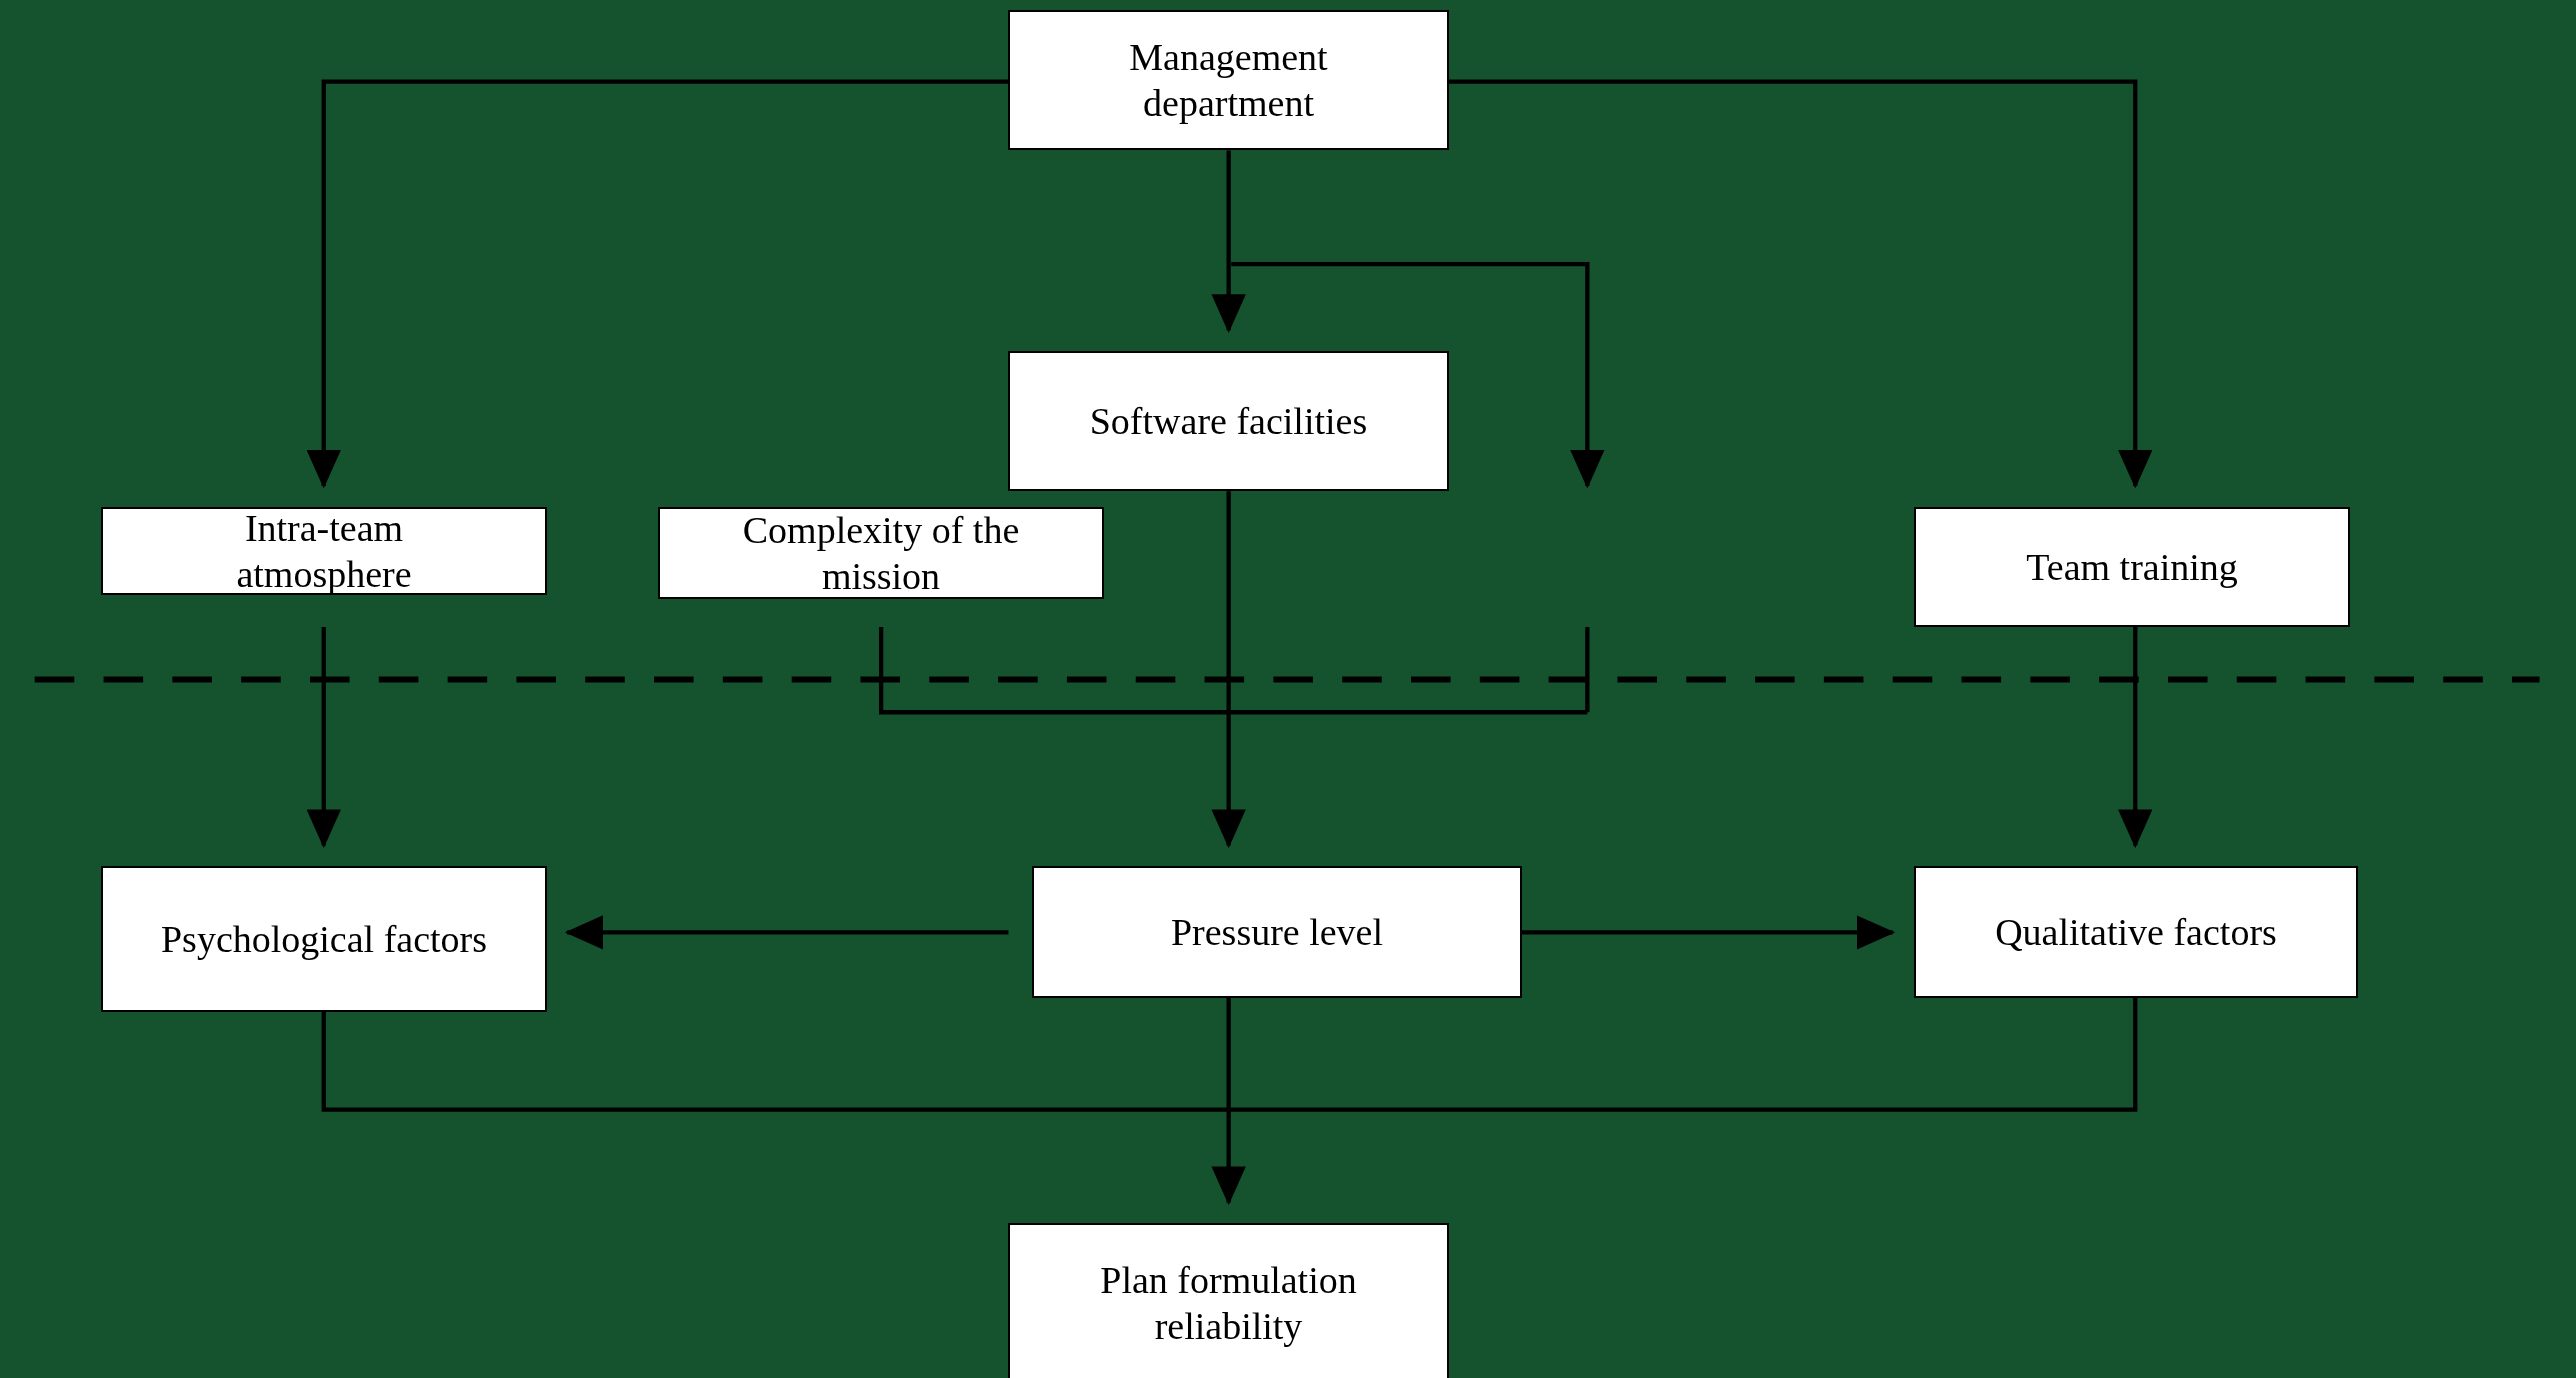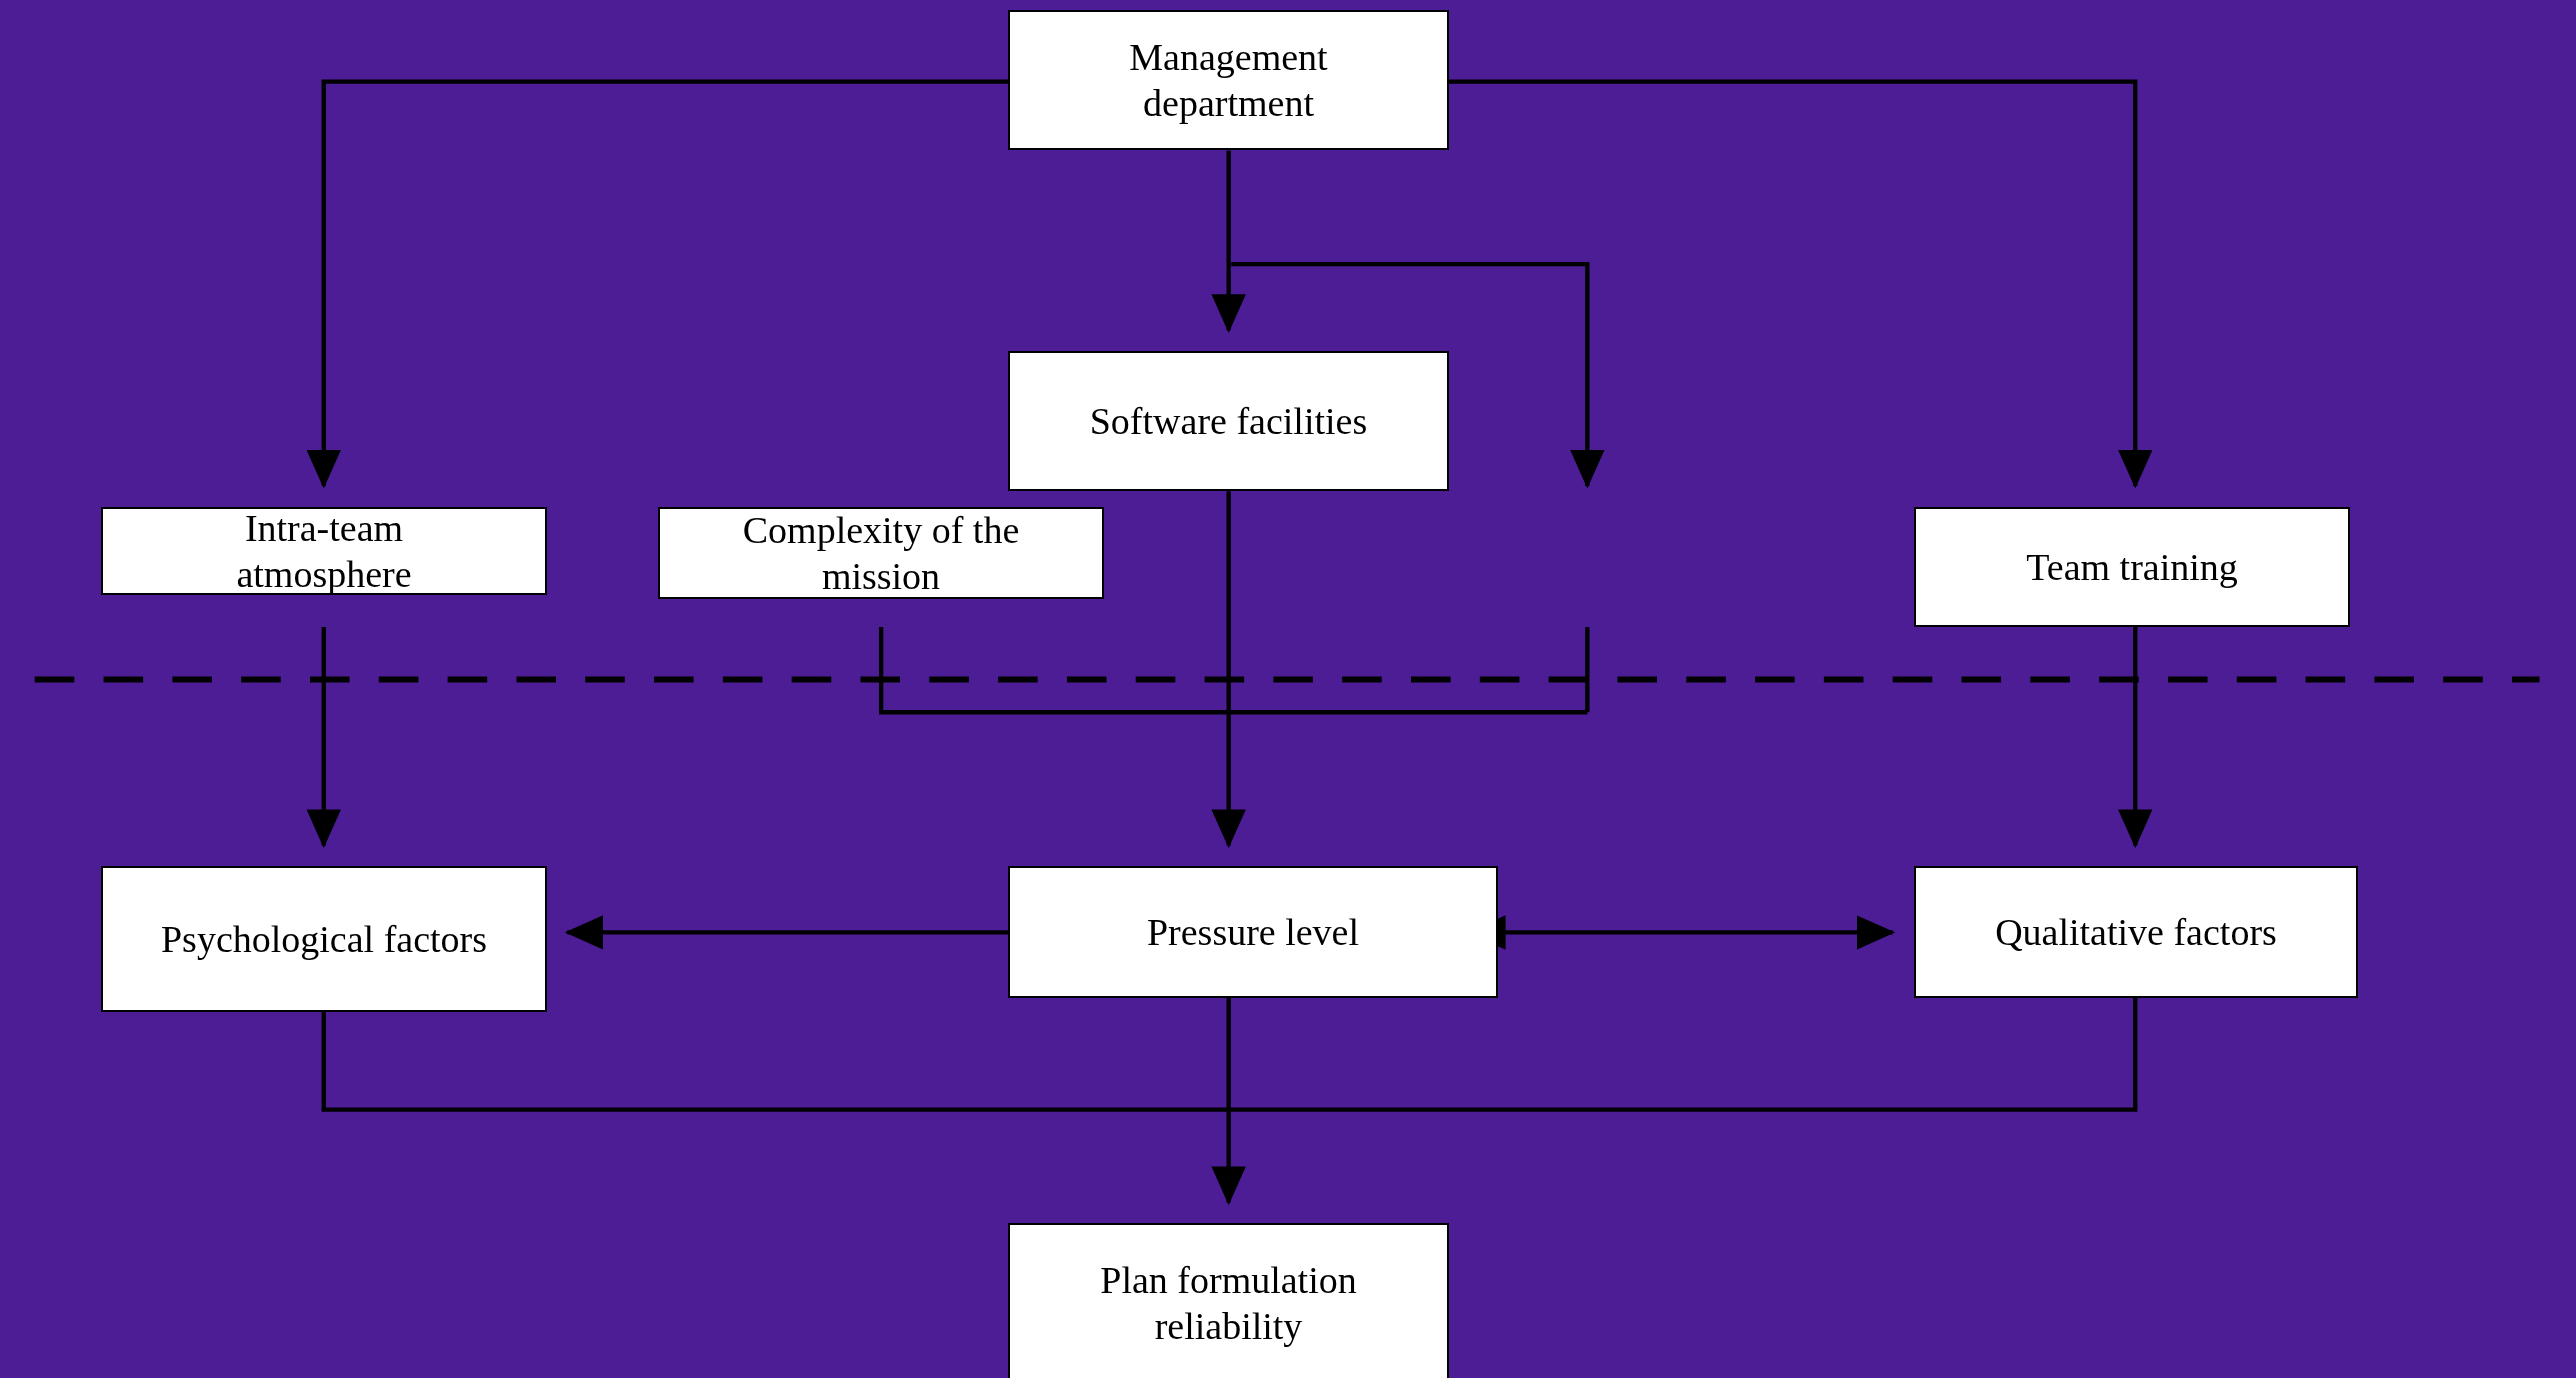--- a/index.html
+++ b/index.html
@@ -4,21 +4,21 @@
 <style>
   html, body {
     margin: 0;
     padding: 0;
     background: #ffffff;
   }
   #diagram-root {
     position: relative;
     width: 2576px;
     height: 1378px;
-    background: #4c1d95;
+    background: #14532d;
     font-family: "Liberation Serif", "DejaVu Serif", serif;
     overflow: hidden;
   }
   svg.edges {
     position: absolute;
     left: 0;
     top: 0;
     width: 2576px;
     height: 1378px;
     pointer-events: none;
@@ -98,21 +98,21 @@
 atmosphere</div>
 
   <div class="node" style="left:658px; top:507px; width:446px; height:92px;">Complexity of the
 mission</div>
 
 
   <div class="node" style="left:1914px; top:507px; width:436px; height:120px;">Team training</div>
 
   <div class="node" style="left:101px; top:866px; width:446px; height:146px;">Psychological factors</div>
 
-  <div class="node" style="left:1008px; top:866px; width:490px; height:132px;">Pressure level</div>
+  <div class="node" style="left:1032px; top:866px; width:490px; height:132px;">Pressure level</div>
 
   <div class="node" style="left:1914px; top:866px; width:444px; height:132px;">Qualitative factors</div>
 
   <div class="node" style="left:1008px; top:1223px; width:441px; height:160px;">Plan formulation
 reliability</div>
 
 </div>
 
 
 </body></html>

